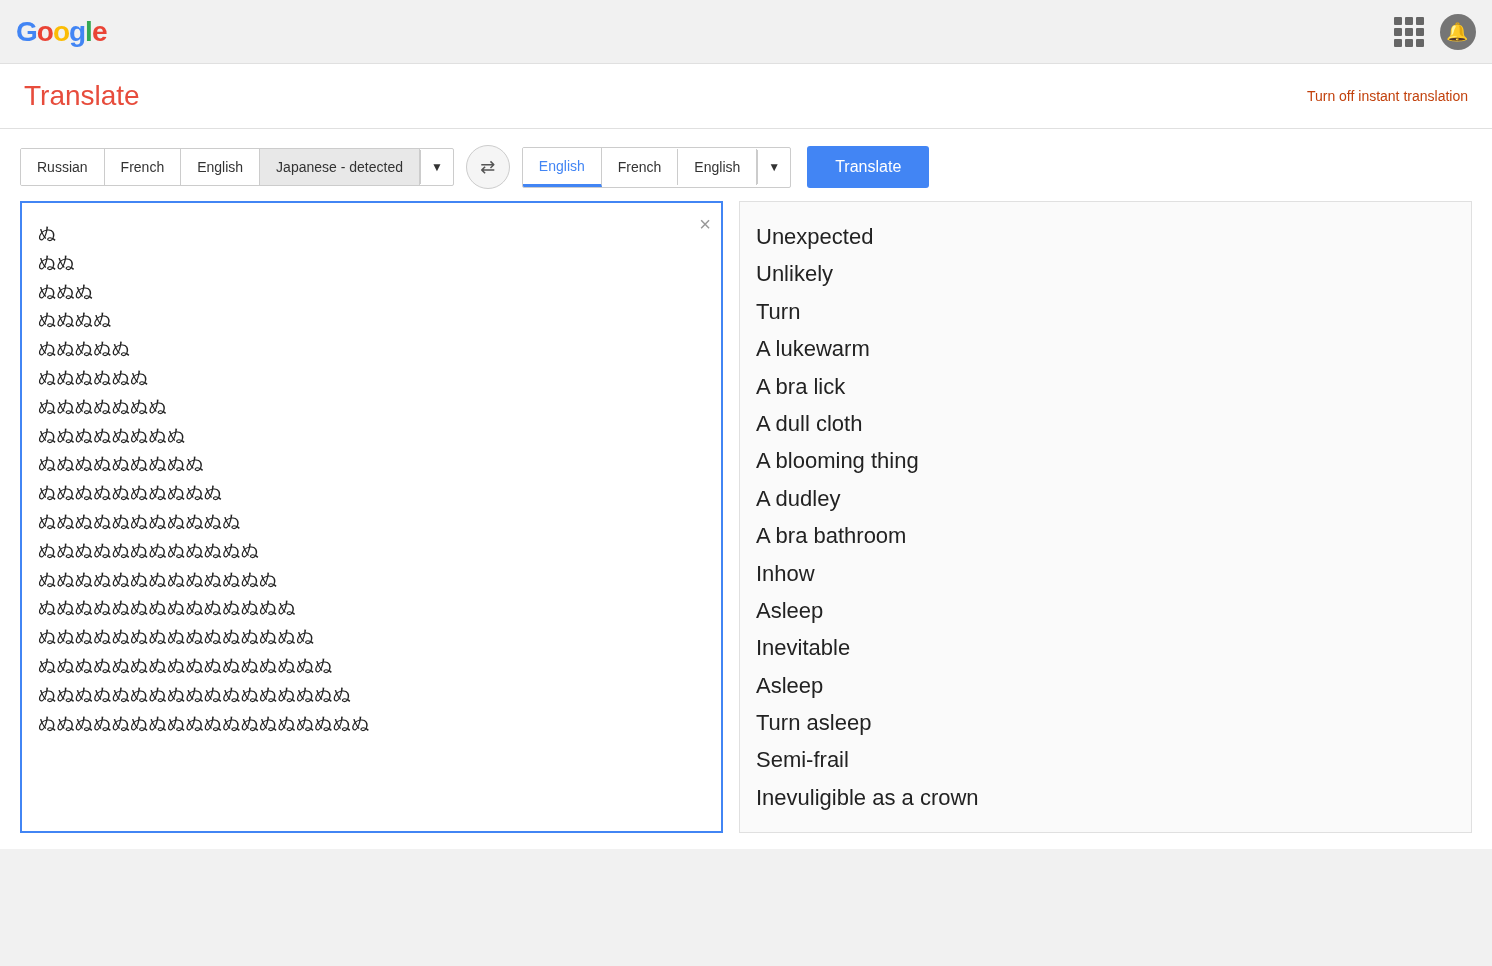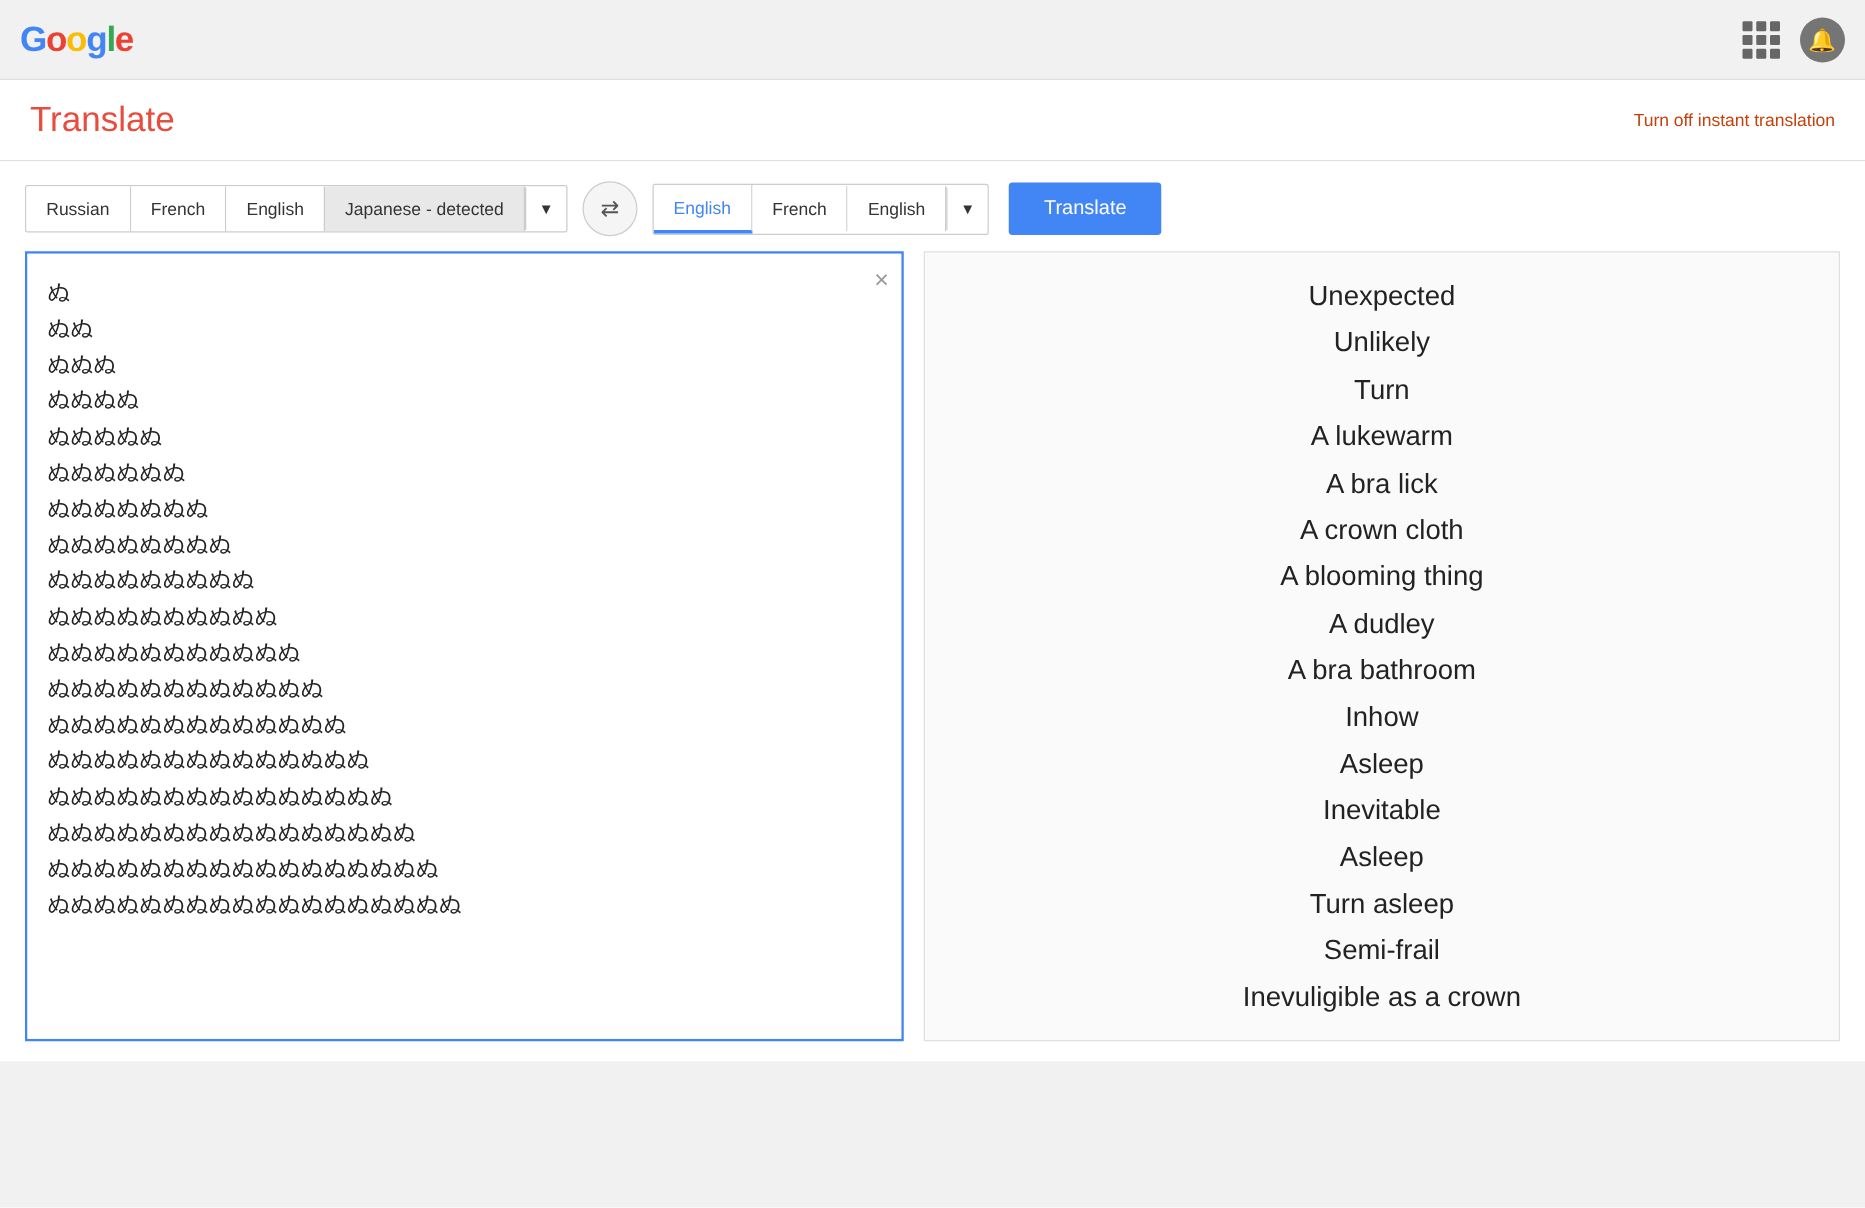--- a/index.html
+++ b/index.html
@@ -193,21 +193,20 @@
 
     .target-panel {
       flex: 1;
       background: #fafafa;
       border: 1px solid #e0e0e0;
       padding: 16px;
       font-size: 22px;
       color: #222;
       line-height: 1.7;
       overflow-y: auto;
-      text-align: center;
     }
 
     .translation-line {
       display: block;
       font-size: 22px;
       color: #222;
     }
   </style>
 </head>
 <body>
@@ -287,21 +286,21 @@
       <button class="clear-btn">×</button>
     </div>
 
     <div class="target-panel">
       <div id="translation-output">
           <span class="translation-line">Unexpected</span>
           <span class="translation-line">Unlikely</span>
           <span class="translation-line">Turn</span>
           <span class="translation-line">A lukewarm</span>
           <span class="translation-line">A bra lick</span>
-          <span class="translation-line">A crown cloth</span>
+          <span class="translation-line">A dull cloth</span>
           <span class="translation-line">A blooming thing</span>
           <span class="translation-line">A dudley</span>
           <span class="translation-line">A bra bathroom</span>
           <span class="translation-line">Inhow</span>
           <span class="translation-line">Asleep</span>
           <span class="translation-line">Inevitable</span>
           <span class="translation-line">Asleep</span>
           <span class="translation-line">Turn asleep</span>
           <span class="translation-line">Semi-frail</span>
           <span class="translation-line">Inevuligible as a crown</span>

